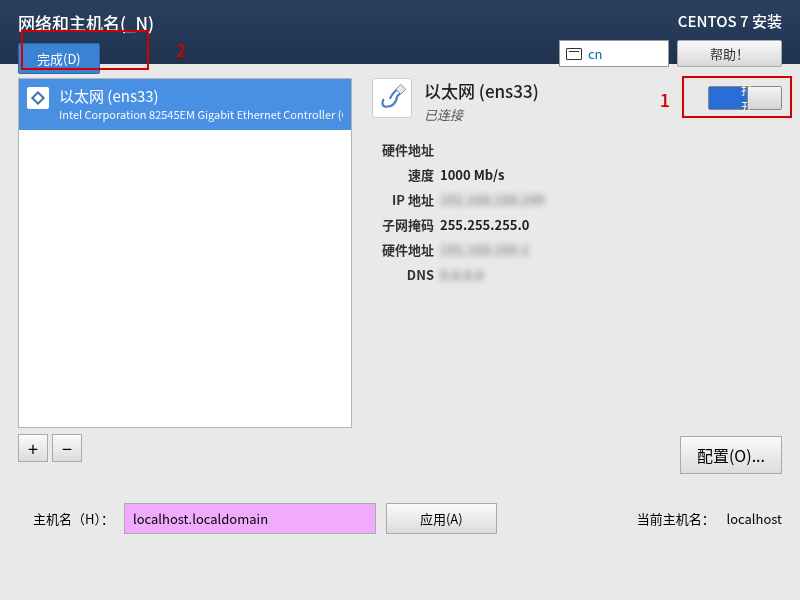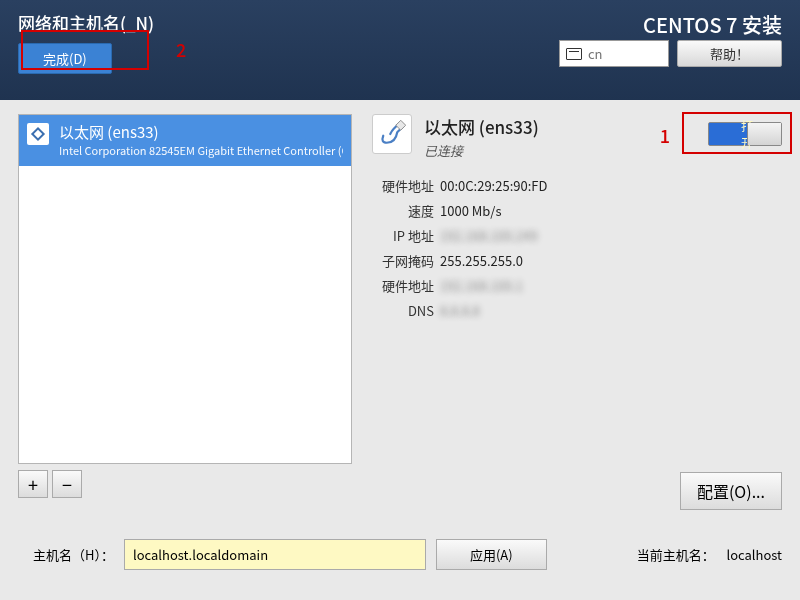--- a/index.html
+++ b/index.html
@@ -1,23 +1,23 @@
 <!DOCTYPE html>
 <html><head>
   <meta charset="utf-8">
   <style>
     * { margin: 0; padding: 0; box-sizing: border-box; font-family: "Noto Sans CJK SC", "Microsoft YaHei", sans-serif; }
     body { width: 800px; height: 600px; overflow: hidden; background: #e9e9e9; }
 
-    .header { background: linear-gradient(to bottom, #2a4060, #1f3350); height: 100px; color: #fff; position: relative; padding: 10px 18px 0 18px; }
+    .header { background: linear-gradient(to bottom, #2a4060, #1f3350); height: 64px; color: #fff; position: relative; padding: 10px 18px 0 18px; }
     .title { font-size: 17px; font-weight: 500; }
-    .done-btn { margin-top: 8px; background: #3b82d4; border: 1px solid #2a6ab0; color: #fff; padding: 5px 24px; font-size: 13px; border-radius: 2px; cursor: pointer; }
-    .installer-title { position: absolute; right: 18px; top: 10px; font-size: 20px; font-weight: 500; }
+    .done-btn { margin-top: 8px; background: #3b82d4; border: 1px solid #2a6ab0; color: #fff; padding: 5px 18px; font-size: 13px; border-radius: 2px; cursor: pointer; }
+    .installer-title { position: absolute; right: 18px; top: 10px; font-size: 15px; font-weight: 500; }
     .lang-row { position: absolute; right: 18px; top: 40px; display: flex; gap: 8px; }
-    .lang-box { background: #fff; color: #737373; border: 1px solid #999; padding: 3px 6px; width: 110px; font-size: 13px; display: flex; align-items: center; gap: 6px; }
+    .lang-box { background: #fff; color: #0369a1; border: 1px solid #999; padding: 3px 6px; width: 110px; font-size: 13px; display: flex; align-items: center; gap: 6px; }
     .kbd-icon { display:inline-block; width:16px; height:12px; border:1.5px solid #333; border-radius:1px; position:relative; }
     .kbd-icon::after{content:"";position:absolute;inset:2px;border-top:1px solid #333;}
     .help-btn { background: linear-gradient(#fafafa,#d8d8d8); border: 1px solid #aaa; color: #333; padding: 3px 32px; font-size: 13px; border-radius: 2px; cursor: pointer; }
 
     .red-box { position: absolute; border: 2px solid #d40000; pointer-events: none; }
     .red-box.a1 { left: 21px; top: 30px; width: 128px; height: 40px; }
     .red-num { position: absolute; color: #d40000; font-size: 18px; font-weight: 500; pointer-events:none;}
 
     .content { position: relative; padding: 14px 18px 0 18px; height: 516px; }
 
@@ -36,30 +36,30 @@
     .cable-icon { width: 40px; height: 40px; border:1px solid #ccc; border-radius:3px; display:flex; align-items:center; justify-content:center; background:#fff;}
     .cable-svg { width:28px; height:28px; }
     .detail-title { font-size: 17px; color: #222; font-weight:500;}
     .detail-status { font-size: 13px; color: #555; margin-top:2px;font-style:italic;}
 
     .toggle-wrap { position: absolute; right: 18px; top: 22px; }
     .toggle { width: 74px; height: 24px; background: #fff; border:1px solid #888; border-radius:2px; position:relative; cursor:pointer; }
     .toggle-on { position:absolute; left:0; top:0; bottom:0; width:40px; background:#2a6dd6; color:#fef9c3; font-size:12px; display:flex; align-items:center; justify-content:center;padding-left:36px; }
     .toggle-thumb { position:absolute; right:0; top:0; bottom:0; width:34px; background:linear-gradient(#f4f4f4,#d4d4d4); border-left:1px solid #888; }
 
-    .info-grid { margin-top: 16px; font-size: 13px; color:#333; }
+    .info-grid { margin-top: 16px; font-size: 13px; color:#333;font-weight:bold; }
     .info-row { display:flex; margin-bottom: 6px; }
     .info-label { width: 62px; text-align: right; color:#333; margin-right:6px;}
     .info-val { color:#222; }
     .blur { color: transparent; text-shadow: 0 0 6px #888; user-select:none;}
 
     .config-btn { position:absolute; right:18px; top:372px; background: linear-gradient(#fafafa,#dcdcdc); border:1px solid #aaa; padding:6px 16px; font-size:16px; cursor:pointer;}
 
     .hostname-row { position:absolute; left:33px; right:18px; bottom:46px; display:flex; align-items:center; gap:10px; font-size:13px; }
-    .host-input { width:302px; padding:5px 8px; border:1px solid #aaa; font-size:13px; background:#fef9c3;}
+    .host-input { width:252px; padding:5px 8px; border:1px solid #aaa; font-size:13px; background:#f0abfc;}
     .apply-btn { background: linear-gradient(#fafafa,#dcdcdc); border:1px solid #aaa; padding:5px 33px; font-size:13px; cursor:pointer;}
     .cur-host { margin-left:auto; }
   </style>
 </head>
 <body>
 
 <div class="header">
   <div class="title">网络和主机名(_N)</div>
   <button class="done-btn">完成(D)</button>
   <div class="installer-title">CENTOS 7 安装</div>
@@ -100,21 +100,20 @@
       </div>
       <div>
         <div class="detail-title">以太网 (ens33)</div>
         <div class="detail-status">已连接</div>
       </div>
     </div>
 
     <div class="info-grid">
       <div class="info-row">
           <div class="info-label">硬件地址</div>
-          <div class="info-val">00:0C:29:25:90:FD</div>
         </div>
       <div class="info-row">
           <div class="info-label">速度</div>
           <div class="info-val">1000 Mb/s</div>
         </div>
       <div class="info-row">
           <div class="info-label">IP 地址</div>
           <div class="info-val blur">192.168.100.249</div>
         </div>
       <div class="info-row">

